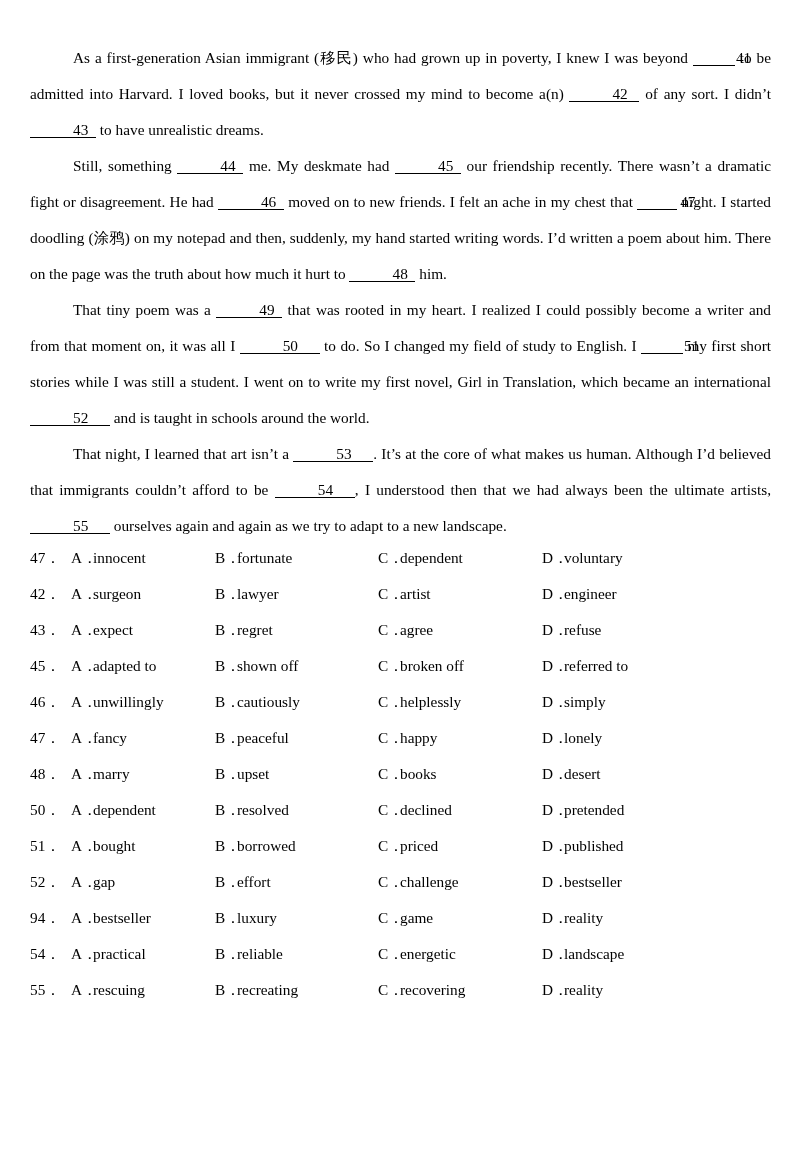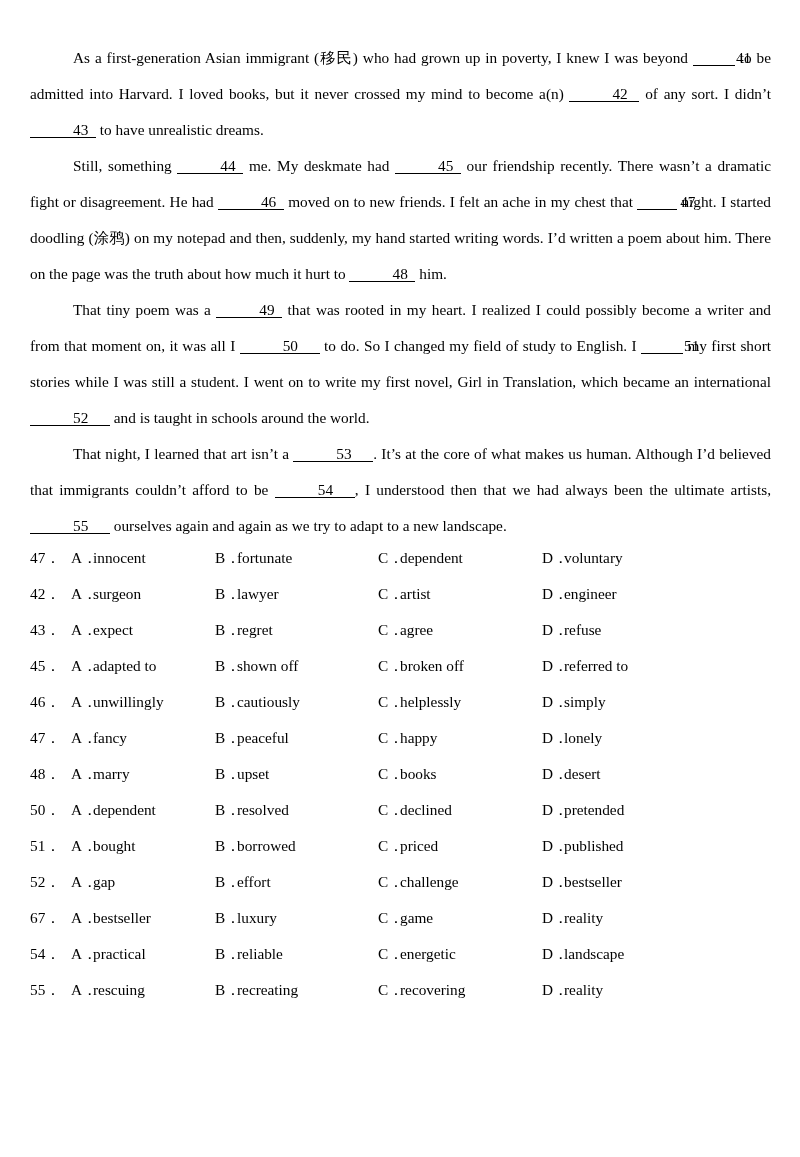--- a/index.html
+++ b/index.html
@@ -121,21 +121,21 @@
       <span class="col d"><span class="letter">D．</span><span class="txt">published</span></span>
     </div>
     <div class="opt-row">
       <span class="qnum">52．</span>
       <span class="col a"><span class="letter">A．</span><span class="txt">gap</span></span>
       <span class="col b"><span class="letter">B．</span><span class="txt">effort</span></span>
       <span class="col c"><span class="letter">C．</span><span class="txt">challenge</span></span>
       <span class="col d"><span class="letter">D．</span><span class="txt">bestseller</span></span>
     </div>
     <div class="opt-row">
-      <span class="qnum">67．</span>
+      <span class="qnum">94．</span>
       <span class="col a"><span class="letter">A．</span><span class="txt">bestseller</span></span>
       <span class="col b"><span class="letter">B．</span><span class="txt">luxury</span></span>
       <span class="col c"><span class="letter">C．</span><span class="txt">game</span></span>
       <span class="col d"><span class="letter">D．</span><span class="txt">reality</span></span>
     </div>
     <div class="opt-row">
       <span class="qnum">54．</span>
       <span class="col a"><span class="letter">A．</span><span class="txt">practical</span></span>
       <span class="col b"><span class="letter">B．</span><span class="txt">reliable</span></span>
       <span class="col c"><span class="letter">C．</span><span class="txt">energetic</span></span>

